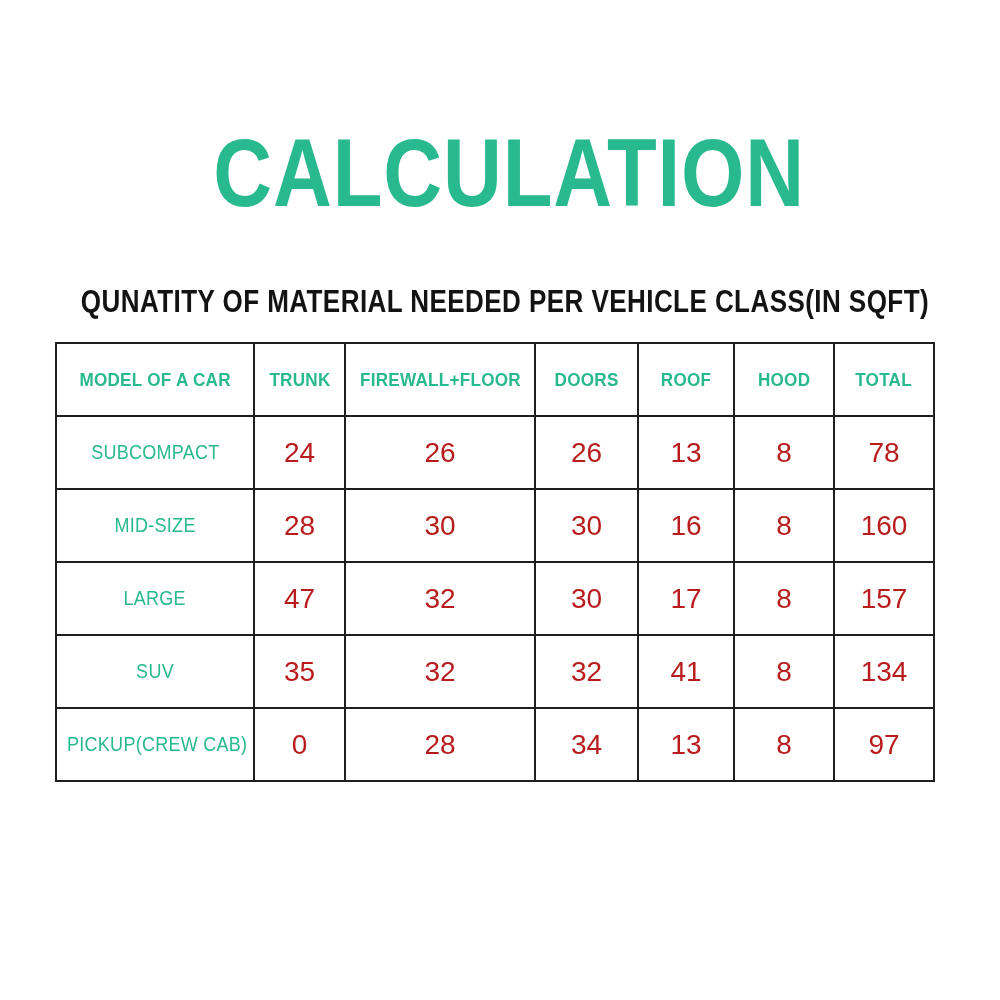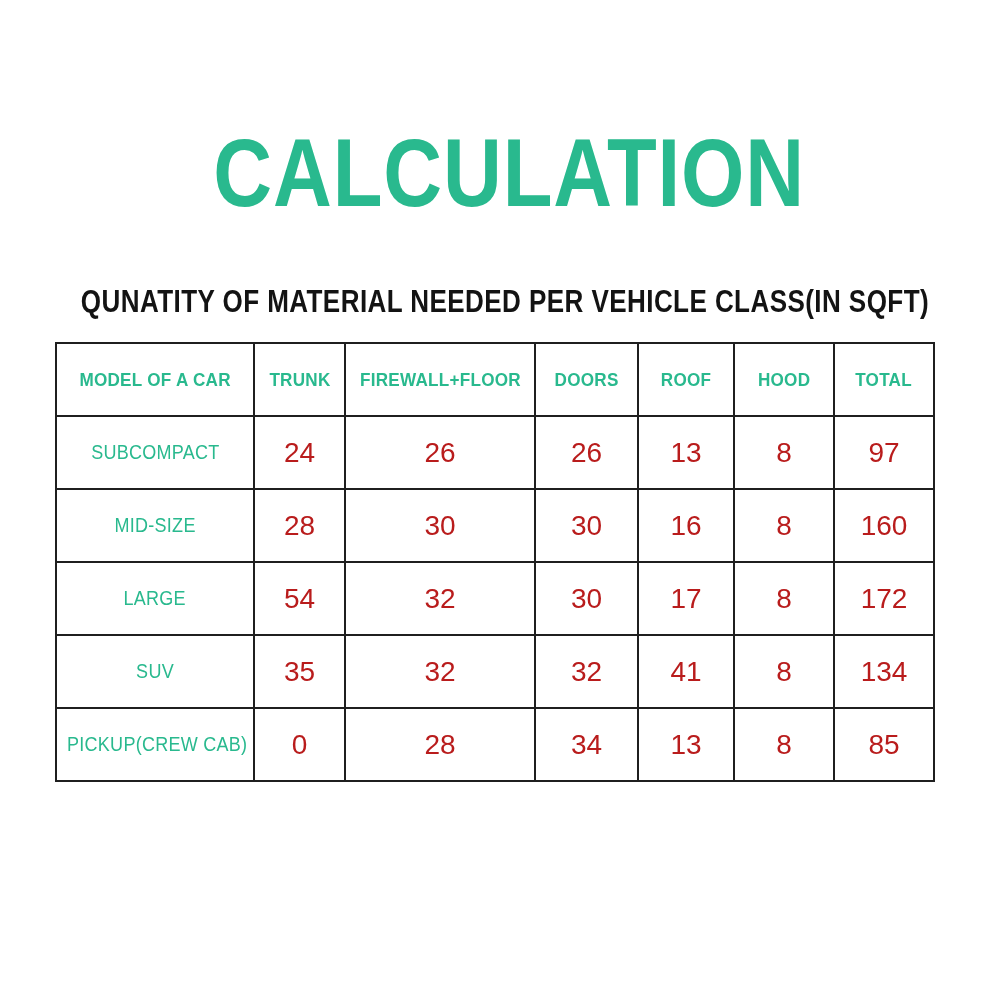--- a/index.html
+++ b/index.html
@@ -104,52 +104,52 @@
     </tr>
   </thead>
   <tbody>
     <tr>
       <td class="model"><span class="sq">SUBCOMPACT</span></td>
       <td class="num">24</td>
       <td class="num">26</td>
       <td class="num">26</td>
       <td class="num">13</td>
       <td class="num">8</td>
-      <td class="num">97</td>
+      <td class="num">78</td>
     </tr>
     <tr>
       <td class="model"><span class="sq">MID-SIZE</span></td>
       <td class="num">28</td>
       <td class="num">30</td>
       <td class="num">30</td>
       <td class="num">16</td>
       <td class="num">8</td>
       <td class="num">160</td>
     </tr>
     <tr>
       <td class="model"><span class="sq">LARGE</span></td>
-      <td class="num">54</td>
+      <td class="num">47</td>
       <td class="num">32</td>
       <td class="num">30</td>
       <td class="num">17</td>
       <td class="num">8</td>
-      <td class="num">172</td>
+      <td class="num">157</td>
     </tr>
     <tr>
       <td class="model"><span class="sq">SUV</span></td>
       <td class="num">35</td>
       <td class="num">32</td>
       <td class="num">32</td>
       <td class="num">41</td>
       <td class="num">8</td>
       <td class="num">134</td>
     </tr>
     <tr>
       <td class="model"><span class="sq">PICKUP(CREW CAB)</span></td>
       <td class="num">0</td>
       <td class="num">28</td>
       <td class="num">34</td>
       <td class="num">13</td>
       <td class="num">8</td>
-      <td class="num">85</td>
+      <td class="num">97</td>
     </tr>
   </tbody>
 </table>
 
 </body></html>

